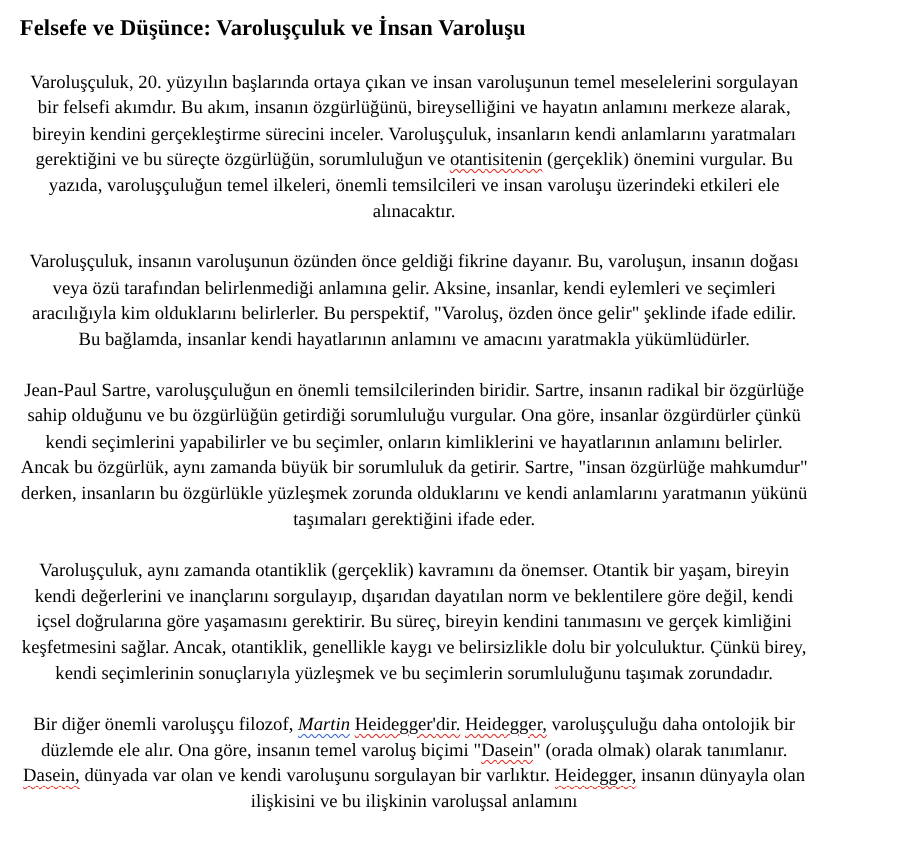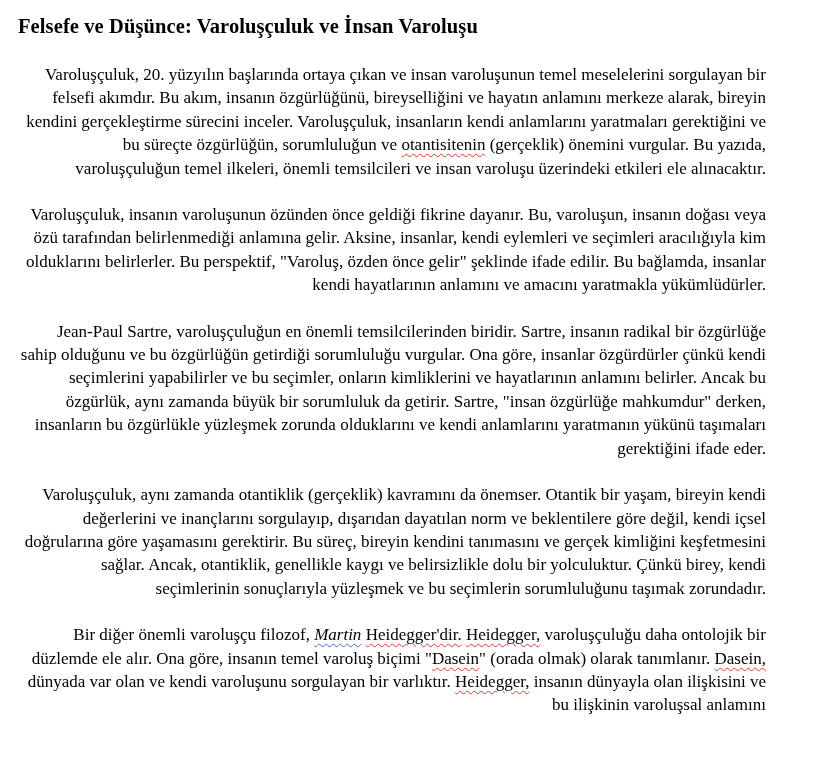--- a/index.html
+++ b/index.html
@@ -11,35 +11,35 @@
     width: 828px;
     height: 782px;
     overflow: hidden;
     font-family: "Liberation Serif", "DejaVu Serif", serif;
     color: #000000;
   }
   .page {
     box-sizing: border-box;
     width: 828px;
     height: 782px;
-    padding: 13px 62px 0 18px;
+    padding: 13px 93px 0 18px;
     background: #ffffff;
   }
   .doc-title {
     font-size: 20.5px;
     font-weight: bold;
     line-height: 27px;
     margin: 0 0 23px 0;
     letter-spacing: 0.1px;
   }
   .doc-body p {
     font-size: 17px;
     line-height: 23.4px;
     margin: 0 0 23px 0;
-    text-align: right;
+    text-align: center;
   }
   .sp-red {
     text-decoration-line: underline;
     text-decoration-style: wavy;
     text-decoration-color: var(--spell-red, #e03a30);
     text-decoration-thickness: 1px;
     text-underline-offset: 3px;
   }
   .sp-blue {
     text-decoration-line: underline;

